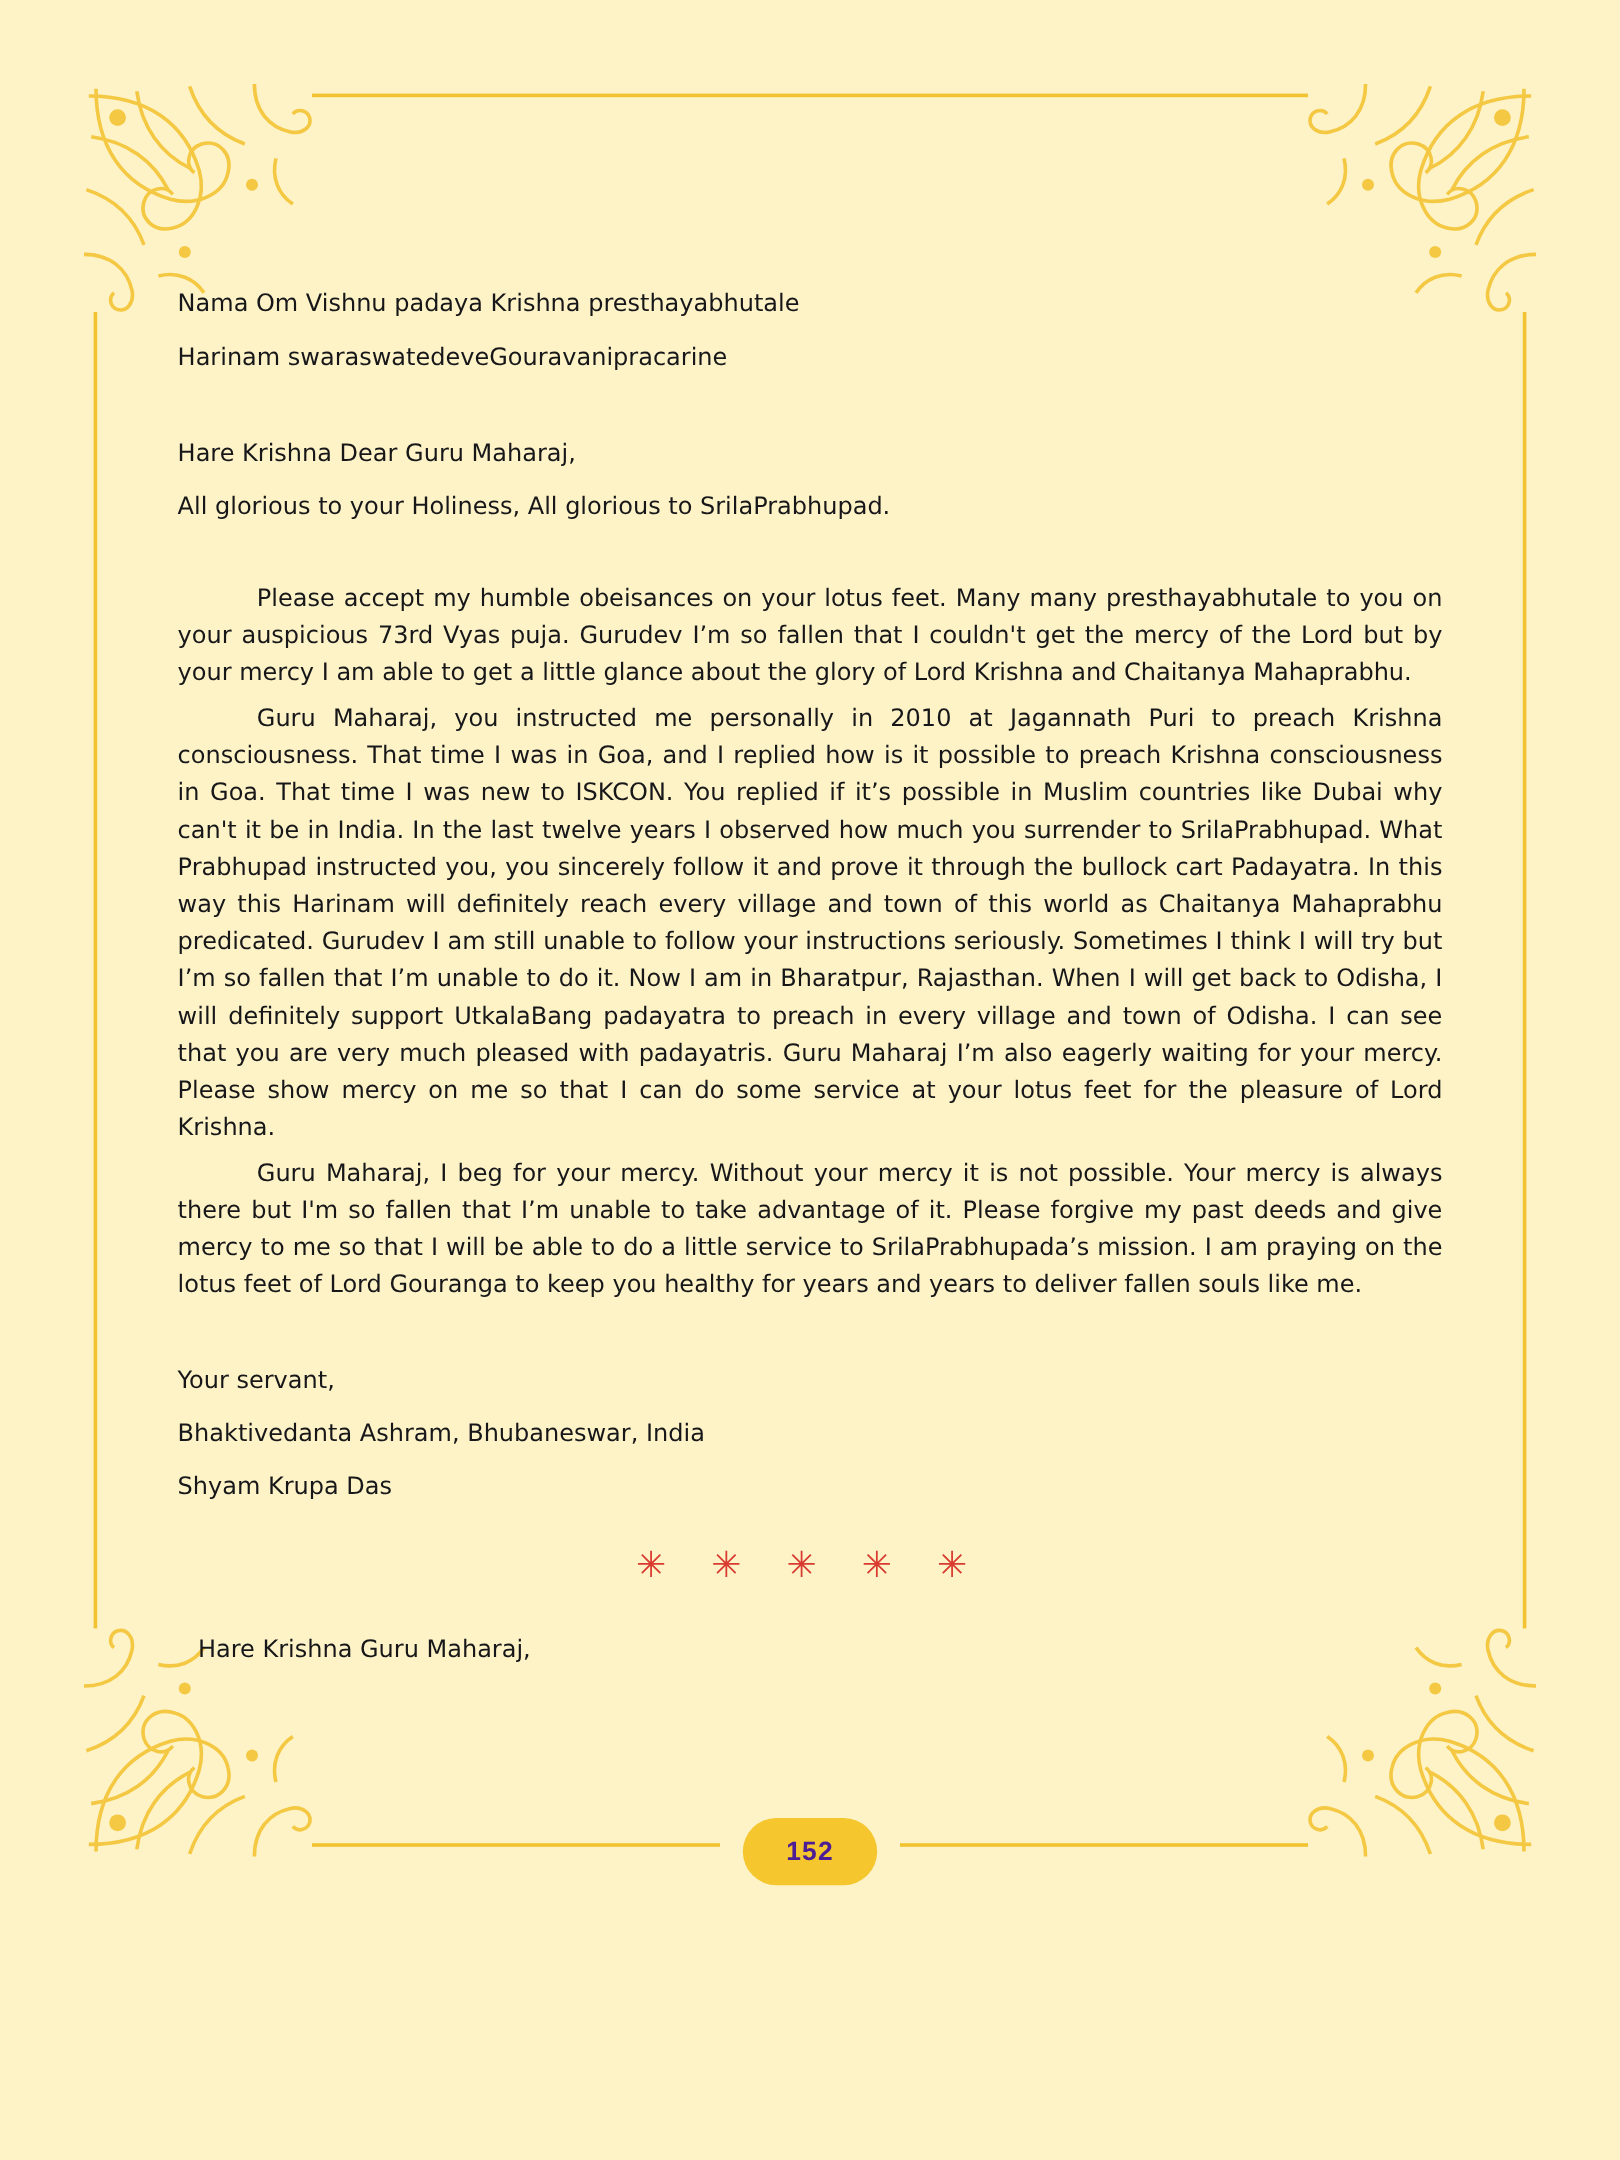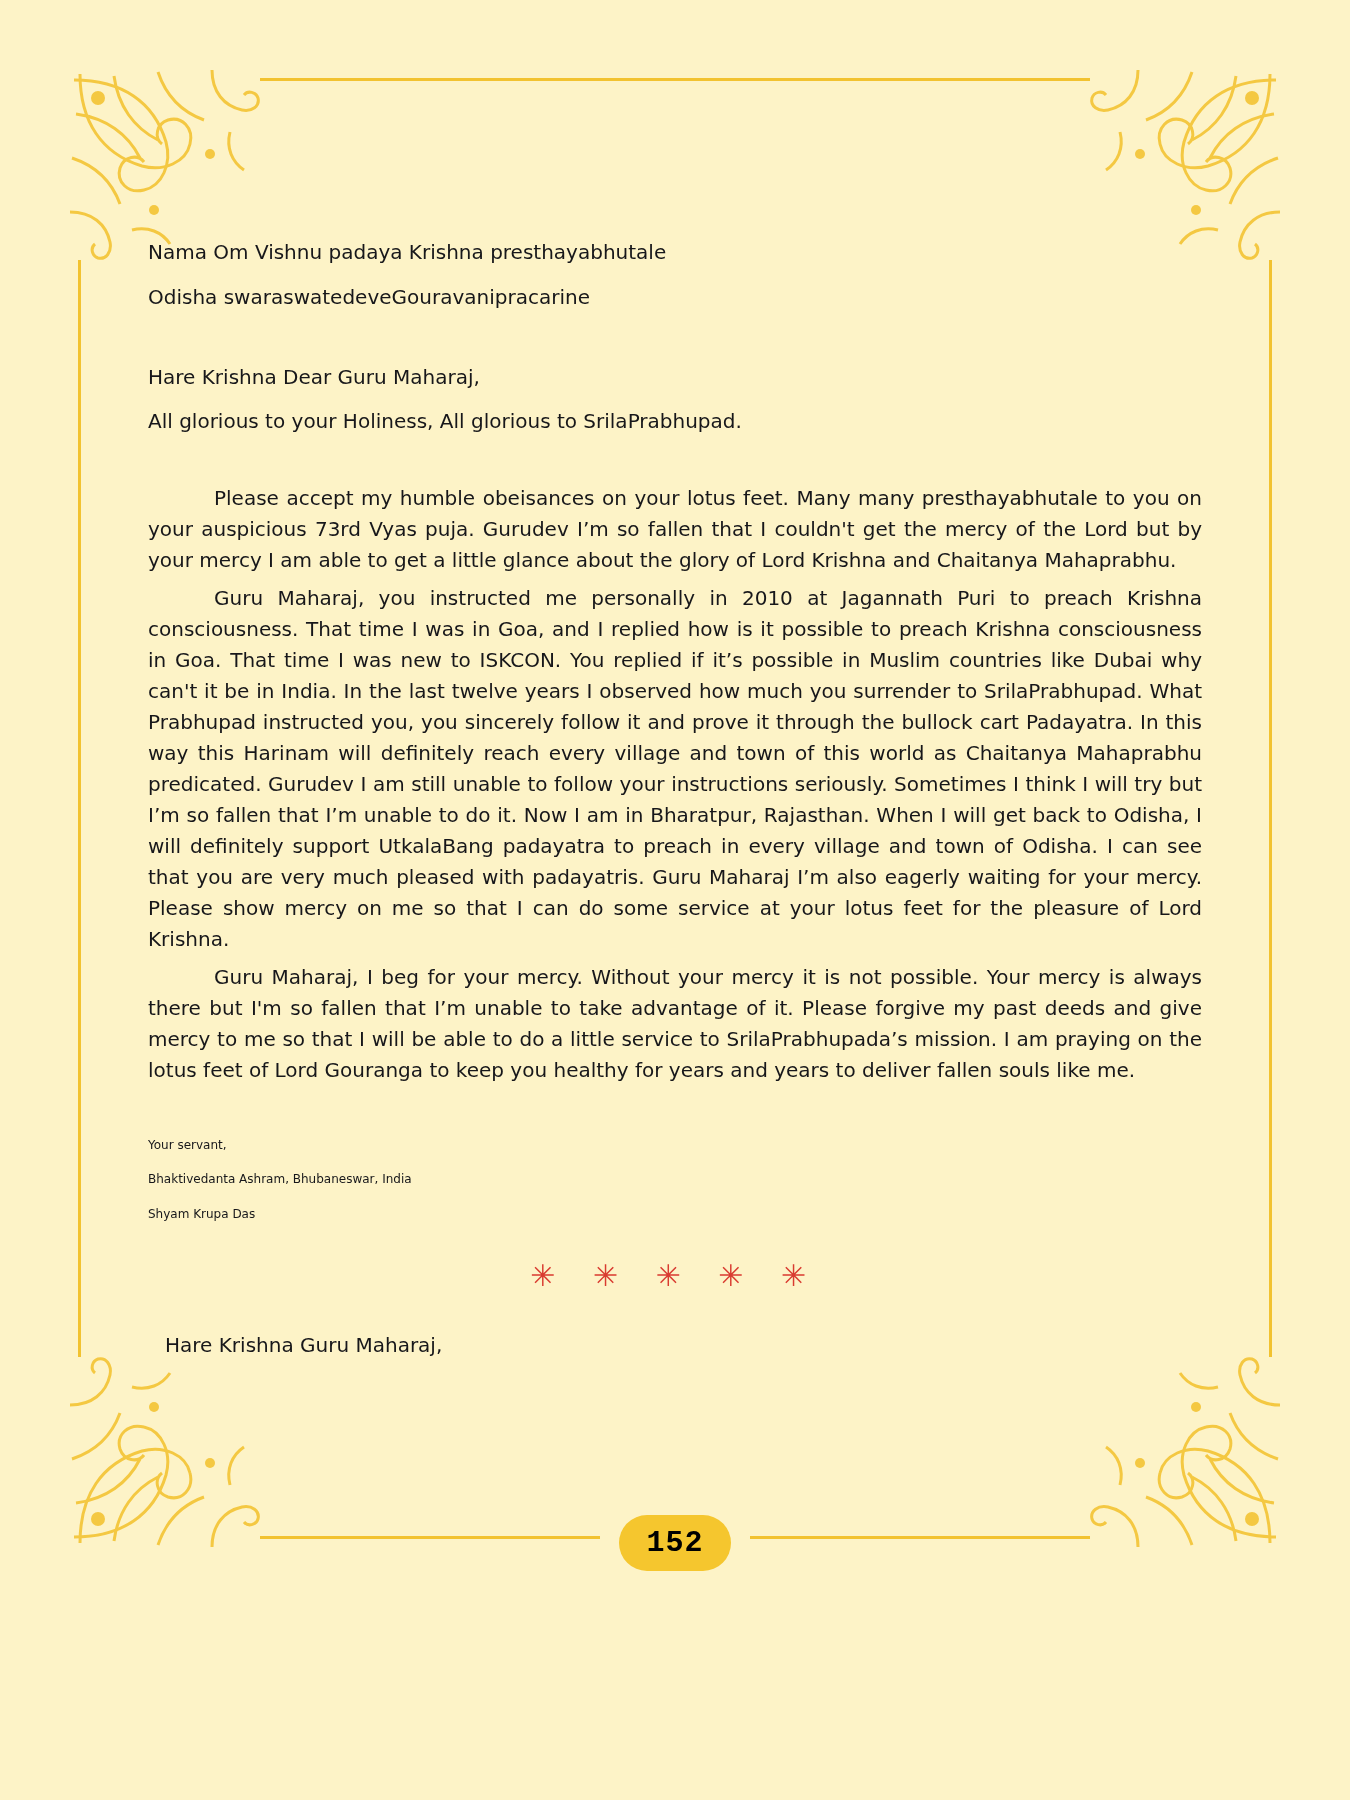--- a/index.html
+++ b/index.html
@@ -60,27 +60,27 @@
   
   .page-number {
     position: absolute;
     left: 50%;
     bottom: 46px;
     transform: translateX(-50%);
     width: 112px;
     height: 56px;
     border-radius: 56px;
     background: #f5c62e;
-    color: #000000;
-    font-size: 30px;
+    color: #4c1d95;
+    font-size: 22px;
     font-weight: bold;
     display: flex;
     align-items: center;
     justify-content: center;
-    font-family: Liberation Mono, monospace;
+    font-family: Liberation Sans, sans-serif;
     letter-spacing: 1px;
   }
   .page-number-mask {
     position: absolute;
     left: 50%;
     bottom: 50px;
     transform: translateX(-50%);
     width: 150px;
     height: 48px;
     background: #fdf3c7;
@@ -121,21 +121,21 @@
     text-indent: 66px;
     font-size: 20px;
     line-height: 1.55;
   }
 
   .signoff {
     margin-top: 52px;
   }
   .signoff p {
     margin: 0 0 20px 0;
-    font-size: 12px;
+    font-size: 20px;
     line-height: 1.2;
   }
 
   .stars {
     margin-top: 40px;
     text-align: center;
     color: #d93b30;
     font-size: 30px;
     letter-spacing: 14px;
     font-family: "DejaVu Sans", sans-serif;
@@ -227,21 +227,21 @@
       <path d="M150 8 C150 30 162 44 180 48 C190 50 198 44 196 36 C194 30 186 28 182 33"></path>
       <path d="M70 168 C86 164 100 170 108 182"></path>
       <path d="M168 70 C164 86 170 100 182 108"></path>
     </svg>
   </div>
 
   <div class="content">
 
     <div class="invocation">
       <p>Nama Om Vishnu padaya Krishna presthayabhutale</p>
-      <p>Odisha swaraswatedeveGouravanipracarine</p>
+      <p>Harinam swaraswatedeveGouravanipracarine</p>
     </div>
 
     <div class="salutation">
       <p>Hare Krishna Dear Guru Maharaj,</p>
       <p>All glorious to your Holiness, All glorious to SrilaPrabhupad.</p>
     </div>
 
     <div class="body-blocks">
       <p>Please accept my humble obeisances on your lotus feet. Many many presthayabhutale to you on your auspicious 73rd Vyas puja. Gurudev I’m so fallen that I couldn't get the mercy of the Lord but by your mercy I am able to get a little glance about the glory of Lord Krishna and Chaitanya Mahaprabhu.</p>
       <p>Guru Maharaj, you instructed me personally in 2010 at Jagannath Puri to preach Krishna consciousness. That time I was in Goa, and I replied how is it possible to preach Krishna consciousness in Goa. That time I was new to ISKCON. You replied if it’s possible in Muslim countries like Dubai why can't it be in India. In the last twelve years I observed how much you surrender to SrilaPrabhupad. What Prabhupad instructed you, you sincerely follow it and prove it through the bullock cart Padayatra. In this way this Harinam will definitely reach every village and town of this world as Chaitanya Mahaprabhu predicated. Gurudev I am still unable to follow your instructions seriously. Sometimes I think I will try but I’m so fallen that I’m unable to do it. Now I am in Bharatpur, Rajasthan. When I will get back to Odisha, I will definitely support UtkalaBang padayatra to preach in every village and town of Odisha. I can see that you are very much pleased with padayatris. Guru Maharaj I’m also eagerly waiting for your mercy. Please show mercy on me so that I can do some service at your lotus feet for the pleasure of Lord Krishna.</p>

